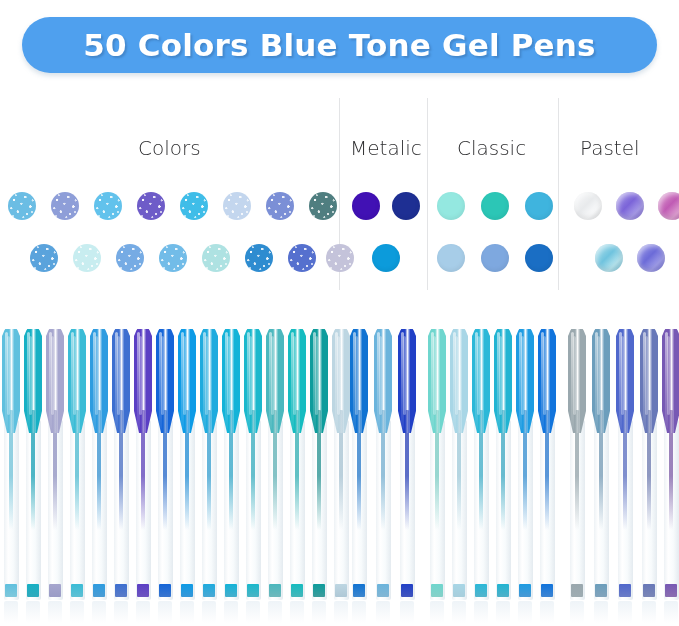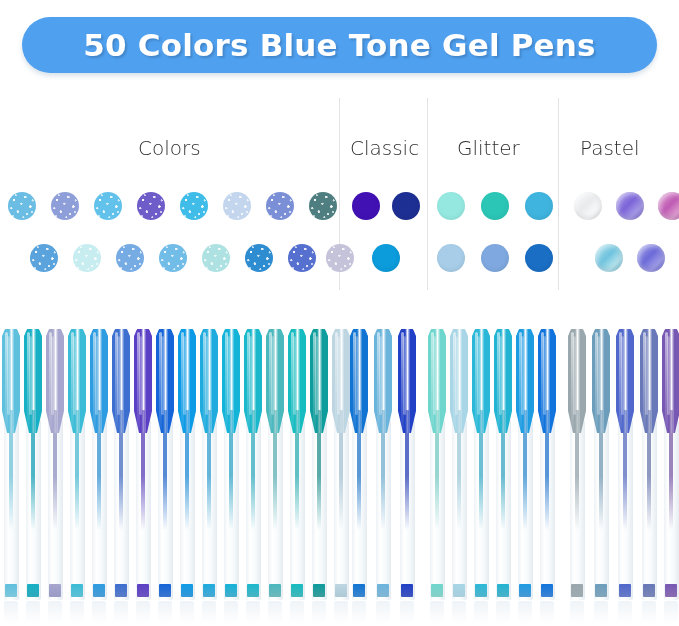--- a/index.html
+++ b/index.html
@@ -154,22 +154,22 @@
   </div>
 
   <div id="swatch-panel">
     <div id="dividers">
         <div class="divider" style="left: 339px;"></div>
         <div class="divider" style="left: 427px;"></div>
         <div class="divider" style="left: 558px;"></div>
       </div>
     <div id="cat-labels">
         <div class="cat-label" style="left: 138px; top: 38px;">Colors</div>
-        <div class="cat-label" style="left: 350px; top: 38px;">Classic</div>
-        <div class="cat-label" style="left: 457px; top: 38px;">Glitter</div>
+        <div class="cat-label" style="left: 350px; top: 38px;">Metalic</div>
+        <div class="cat-label" style="left: 457px; top: 38px;">Classic</div>
         <div class="cat-label" style="left: 580px; top: 38px;">Pastel</div>
       </div>
     <div id="dots">
         <div class="dot glitter" title="#6BBDE4" style="left: 8px; top: 94px; background-color: rgb(107, 189, 228);"></div>
         <div class="dot glitter" title="#8E9ED8" style="left: 51px; top: 94px; background-color: rgb(142, 158, 216);"></div>
         <div class="dot glitter" title="#62C2EC" style="left: 94px; top: 94px; background-color: rgb(98, 194, 236);"></div>
         <div class="dot glitter" title="#6E5CC8" style="left: 137px; top: 94px; background-color: rgb(110, 92, 200);"></div>
         <div class="dot glitter" title="#3FBDE8" style="left: 180px; top: 94px; background-color: rgb(63, 189, 232);"></div>
         <div class="dot glitter" title="#C3D6EE" style="left: 223px; top: 94px; background-color: rgb(195, 214, 238);"></div>
         <div class="dot glitter" title="#7B8FD6" style="left: 266px; top: 94px; background-color: rgb(123, 143, 214);"></div>

